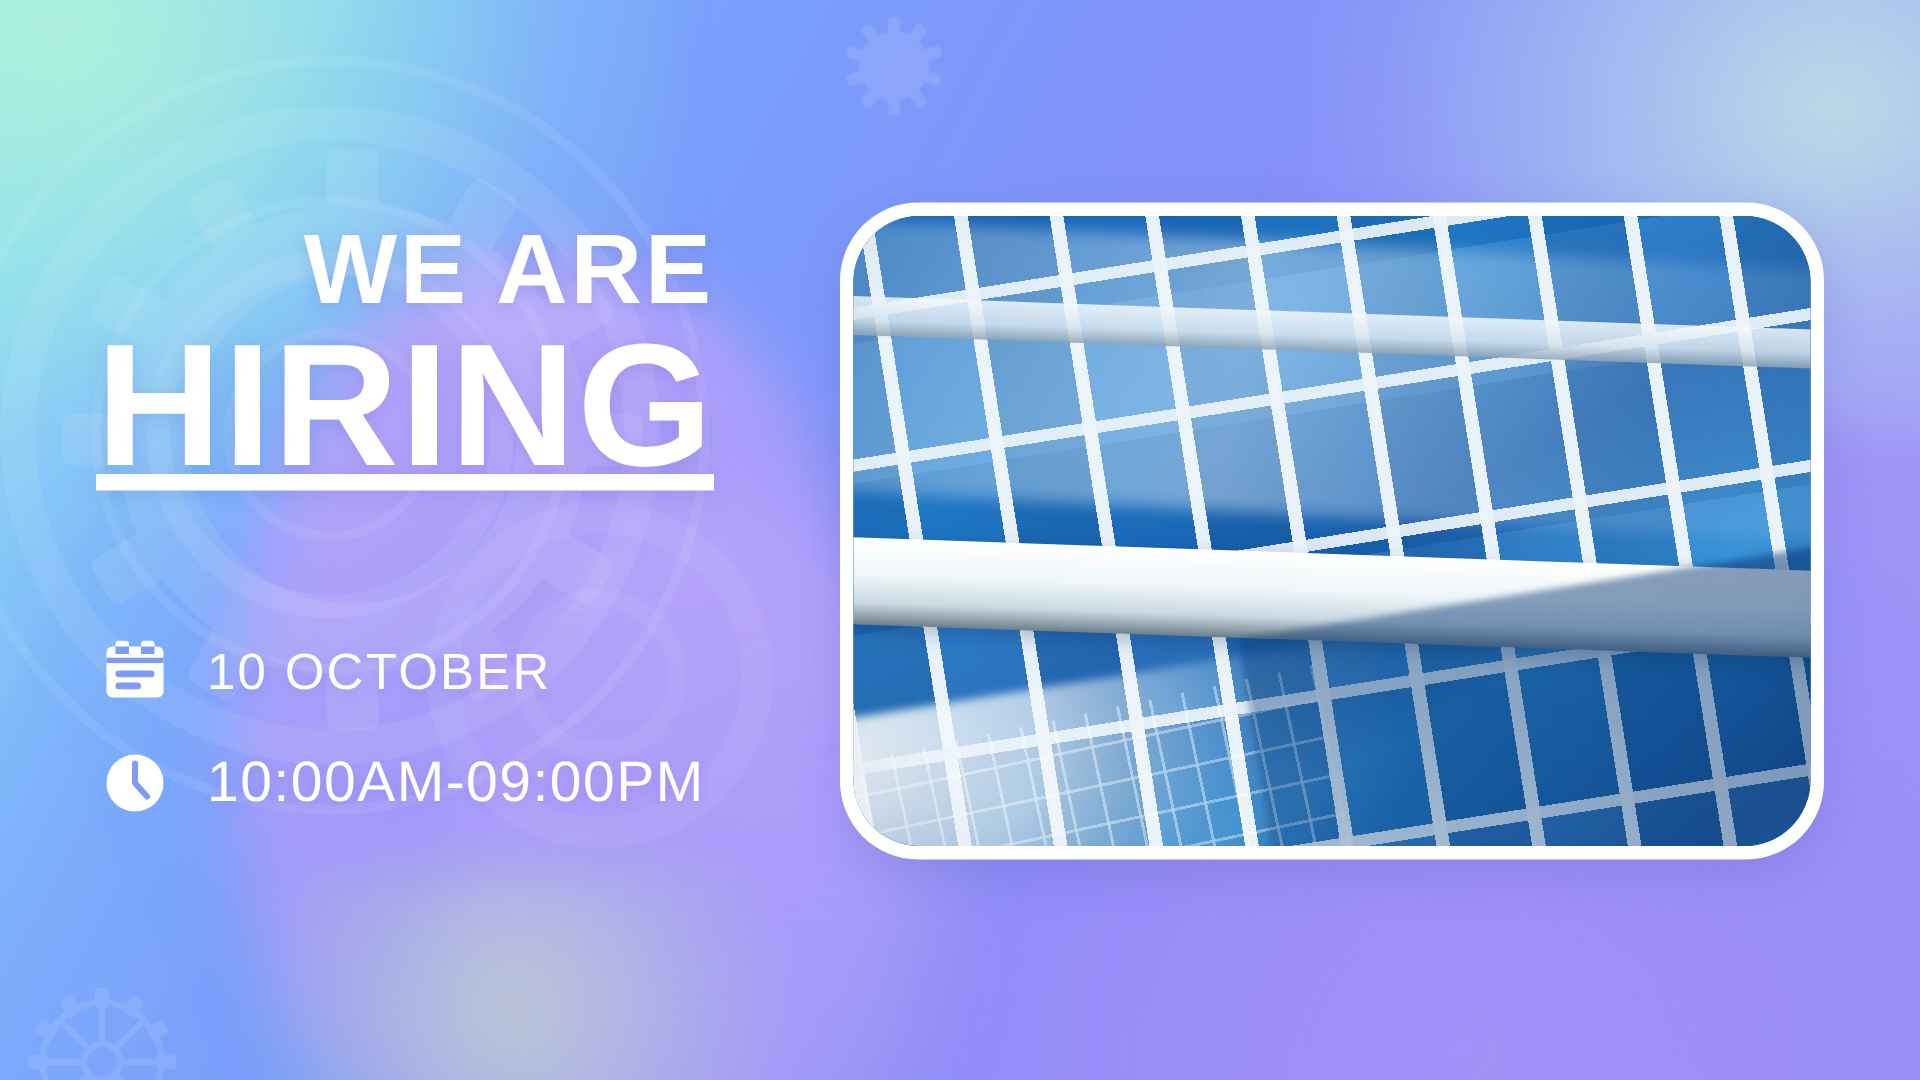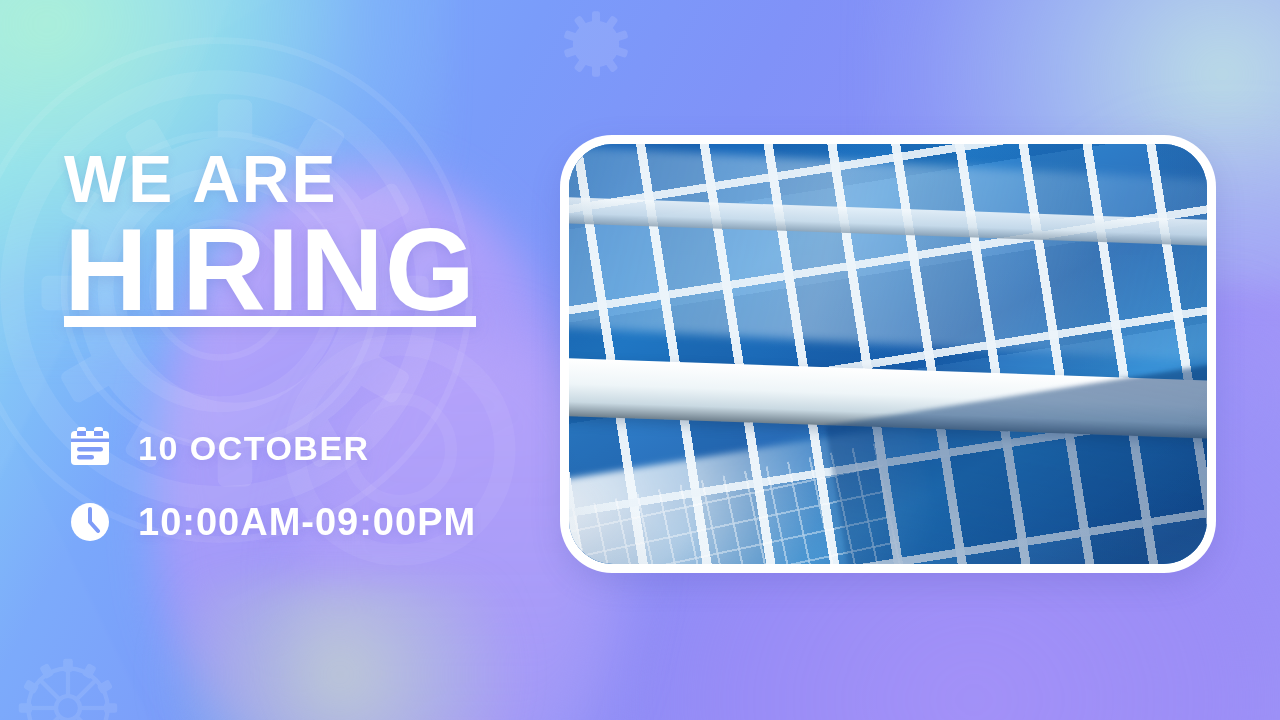--- a/index.html
+++ b/index.html
@@ -132,20 +132,21 @@
   .gear-big      { left:20px;  top:78px;  width:430px; height:430px; opacity:.085; }
   .gear-rings    { left:-40px; top:30px;  width:520px; height:520px; opacity:.075; }
   .gear-top      { left:556px; top:4px;   width:80px;  height:80px;  opacity:.12;  filter:blur(0.6px); }
   .gear-bottom   { left:8px;   top:648px; width:120px; height:120px; opacity:.10; }
   .gear-midleft  { left:250px; top:300px; width:300px; height:300px; opacity:.05; }
 
   
   .content {
     position:absolute; left:64px; top:0; width:520px; height:524px;
     z-index:6;
+    text-align:right;
   }
   .headline-block { position:absolute; left:0; top:148px; }
   .head-sm {
     color:#ffffff;
     font-size:66px;
     line-height:62px;
     font-weight:800;
     letter-spacing:2px;
     text-shadow:0 2px 10px rgba(80,90,190,0.18);
     font-stretch:condensed;
@@ -170,21 +171,21 @@
   .info-row:last-child { margin-bottom:0; }
   .info-icon {
     width:48px; height:48px;
     flex:0 0 48px;
     display:flex; align-items:center; justify-content:center;
     margin-right:24px;
   }
   .info-icon svg { display:block; }
   .info-text {
     color:#ffffff;
-    font-weight:700;
+    font-weight:400;
     letter-spacing:1.5px;
     text-shadow:0 2px 8px rgba(80,90,190,0.16);
     white-space:nowrap;
   }
   .info-date { font-size:34px; line-height:34px; }
   .info-time { font-size:38px; line-height:38px; letter-spacing:1px; }
 
   
   .photo-card {
     position:absolute;

